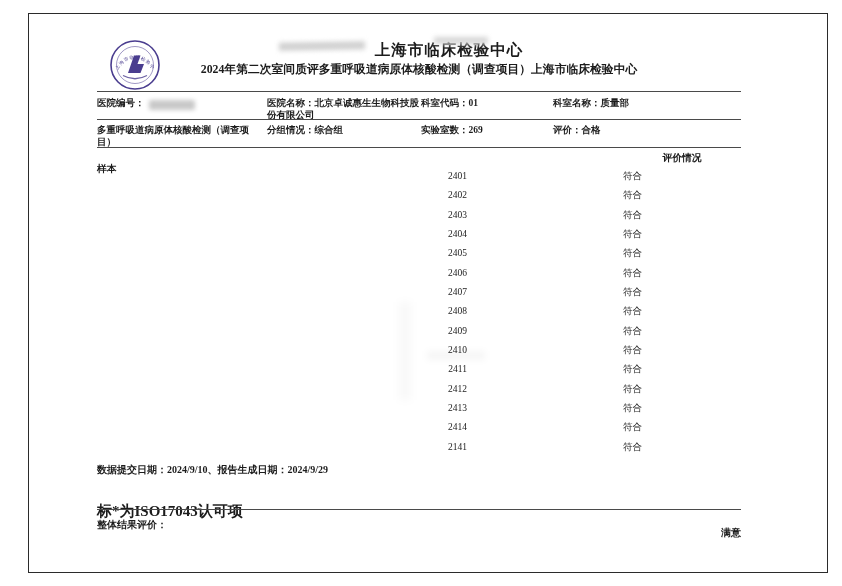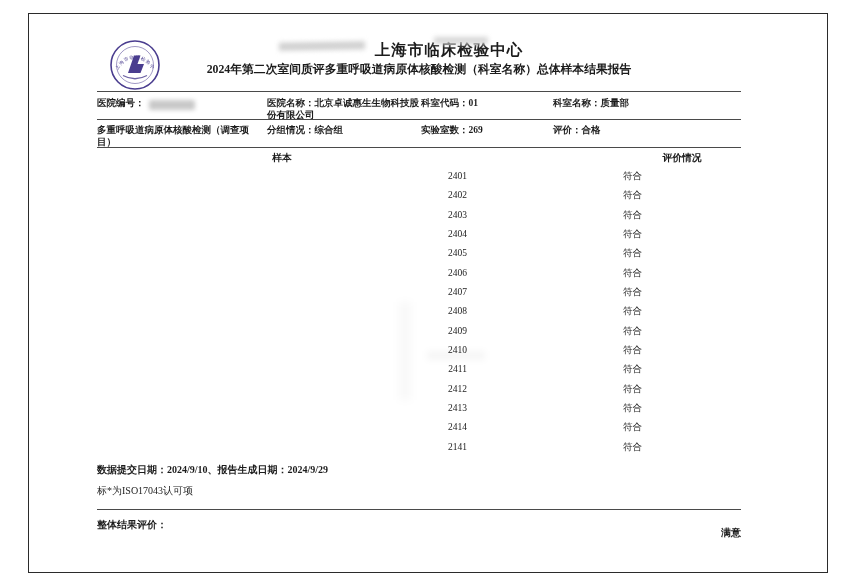--- a/index.html
+++ b/index.html
@@ -23,28 +23,28 @@
   .hr{left:68px;width:644px;height:0;border-top:1px solid #4a4a4a;}
   .hr1{top:77px;}.hr2{top:105px;}.hr3{top:133px;}.hr4{top:495px;}
   .info-row{left:68px;width:644px;height:24px;font-size:9.5px;font-weight:700;line-height:11.5px;}
   .r1{top:84px;}.r2{top:111px;}
   .cell{position:absolute;top:0;}
   .c1{left:0;width:170px;}
   .c2{left:170px;width:153px;}
   .c3{left:324px;width:158px;}
   .c4{left:456px;width:162px;}
   .thead{left:68px;top:138px;width:644px;height:15px;font-size:9.8px;font-weight:700;}
-  .col-sample{position:absolute;left:0;width:370px;text-align:center;}
+  .col-sample{position:absolute;left:0;width:370px;text-align:left;margin-top:11px;}
   .col-eval{position:absolute;left:526px;width:118px;text-align:center;}
   .tbody{left:68px;top:153px;width:644px;}
   .trow{position:relative;height:19.35px;line-height:19.35px;font-size:9.5px;font-weight:400;}
   .cell-id{position:absolute;left:0;width:370px;text-align:right;}
   .cell-res{position:absolute;left:526px;width:118px;text-align:left;}
   .dates-line{left:68px;top:449px;width:644px;font-size:10px;font-weight:700;}
-  .iso-line{left:68px;top:470px;width:644px;font-size:10px;font-weight:400;}
+  .iso-line{left:68px;top:488px;width:644px;font-size:15px;font-weight:700;}
   .overall{left:68px;top:504px;width:644px;font-size:10px;font-weight:700;}
   .overall-value{position:absolute;right:0;top:8px;}
   .blur-box{background:#c9c9c9;filter:blur(2px);border-radius:2px;}
   .redact-id{left:120px;top:86px;width:46px;height:10px;}
   .smudge1{left:250px;top:28px;width:86px;height:8px;background:#cfcfcf;filter:blur(2.5px);transform:rotate(-1deg);}
   .smudge2{left:405px;top:23px;width:54px;height:7px;background:#d6d6d6;filter:blur(2.5px);}
   .ghost-v{left:370px;top:288px;width:12px;height:98px;background:rgba(0,0,0,0.028);filter:blur(4px);}
   .ghost-h{left:398px;top:337px;width:58px;height:9px;background:rgba(0,0,0,0.035);filter:blur(3px);}
   .logo{left:80px;top:25px;width:52px;height:52px;}
 </style>
@@ -63,21 +63,21 @@
         <circle cx="26" cy="26" r="18.5" fill="none" stroke="var(--accent)" stroke-width="0.7" opacity="0.75"></circle>
         <text font-size="4.6" fill="var(--accent)" letter-spacing="0.8">
           <textPath href="#arcTop" id="seal-arc-text">上海市临床检验中心</textPath>
         </text>
         <path d="M19 34 L25 16.5 L31.5 16.5 L28.5 25 L35 25 L31.5 34 Z" fill="var(--accent)"></path>
         <path d="M14 36.5 Q 26 43 38 36.5" fill="none" stroke="var(--accent)" stroke-width="1.3" opacity="0.8"></path>
       </svg>
     </div>
 
     <div class="abs doc-title">上海市临床检验中心</div>
-    <div class="abs doc-subtitle">2024年第二次室间质评多重呼吸道病原体核酸检测（科室名称）总体样本结果报告</div>
+    <div class="abs doc-subtitle">2024年第二次室间质评多重呼吸道病原体核酸检测（调查项目）上海市临床检验中心</div>
     <div class="abs smudge1"></div>
     <div class="abs smudge2"></div>
 
     <div class="abs hr hr1"></div>
 
     <div class="abs info-row r1">
       <div class="cell c1">
         <span>医院编号：</span>
       </div>
       <div class="cell c2"><span>医院名称：</span><span>北京卓诚惠生生物科技股份有限公司</span></div>

